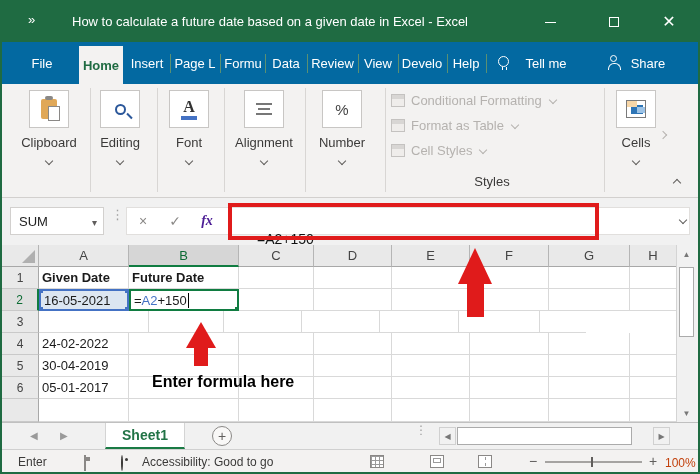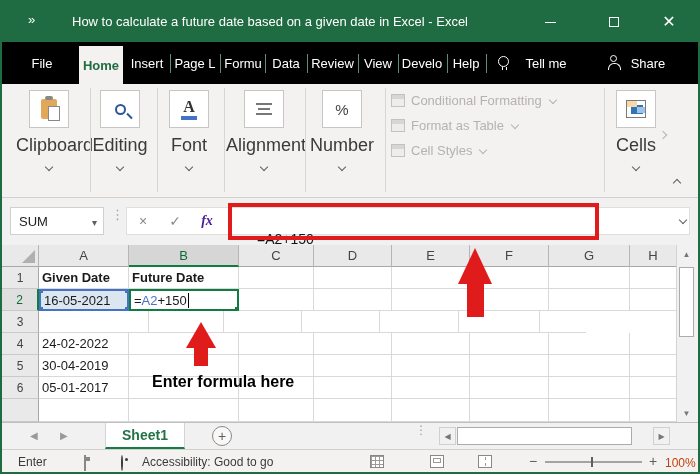--- a/index.html
+++ b/index.html
@@ -12,34 +12,34 @@
   
   .titlebar { position:absolute; left:0; top:0; width:696px; height:40px; background:#1f6b42; color:#fff; }
   .qat { position:absolute; left:26px; top:10px; font-size:13px; color:#fff; letter-spacing:-1px; }
   .title { position:absolute; left:70px; top:12px; font-size:13px; white-space:nowrap; }
   .win-btn { position:absolute; top:8px; width:34px; height:24px; display:flex; align-items:center; justify-content:center; color:#fff; }
   .min-glyph { width:11px; height:0; border-top:1.6px solid #fff; }
   .max-glyph { width:10px; height:10px; border:1.4px solid #fff; }
   .close-glyph { font-size:16px; line-height:1; }
 
   
-  .tabrow { position:absolute; left:0; top:40px; width:696px; height:42px; background:#000000; color:#fff; font-size:13px;text-align:right; }
+  .tabrow { position:absolute; left:0; top:40px; width:696px; height:42px; background:#0369a1; color:#fff; font-size:13px;text-align:right; }
   .rtab { position:absolute; top:0; height:42px; display:flex; align-items:center; justify-content:center; white-space:nowrap; overflow:hidden; }
   .rtab.active { background:#f3f2f1; color:#1f6b42; font-weight:bold; top:4px; height:38px; }
   .tabsep { position:absolute; top:12px; width:1px; height:19px; background:#5a9073; }
   .bulb { width:11px; height:11px; border:1.5px solid #fff; border-radius:50%; position:relative; }
   .bulb:after { content:""; position:absolute; left:2.5px; top:10px; width:3px; height:3px; border-left:1.5px solid #fff; border-right:1.5px solid #fff; }
   .person { width:7px; height:7px; border:1.5px solid #fff; border-radius:50%; position:relative; }
   .person:after { content:""; position:absolute; left:-3px; top:7px; width:11px; height:6px; border:1.5px solid #fff; border-bottom:none; border-radius:6px 6px 0 0; }
 
   
   .ribbon { position:absolute; left:0; top:82px; width:696px; height:114px; background:#f3f2f1; border-bottom:1px solid #d2d0ce; }
   .rgroup { position:absolute; top:6px; text-align:center; }
   .rg-btn { width:40px; height:38px; background:#fff; border:1px solid #c8c6c4; margin:0 auto; display:flex; align-items:center; justify-content:center; }
-  .rg-label { margin-top:7px; font-size:18px; color:#3b3a39; }
+  .rg-label { margin-top:7px; font-size:13px; color:#3b3a39; }
   .chv { display:inline-block; width:6px; height:6px; border-right:1.4px solid #605e5c; border-bottom:1.4px solid #605e5c; transform:rotate(45deg); }
   .chv.up { transform:rotate(-135deg); }
   .chv.right { transform:rotate(-45deg); }
   .chv.gray { border-color:#b5b2af; }
   .rg-chv { margin-top:4px; }
   .gsep { position:absolute; top:4px; width:1px; height:104px; background:#d8d6d4; }
   
   .ic-clip { width:16px; height:20px; background:#e0a858; border-radius:2px; position:relative; }
   .ic-clip:before { content:""; position:absolute; left:4px; top:-3px; width:8px; height:4px; background:#8a8886; border-radius:2px; }
   .ic-clip:after { content:""; position:absolute; right:-3px; bottom:-2px; width:10px; height:13px; background:#fff; border:1px solid #8a8886; }
@@ -236,20 +236,21 @@
     <div class="styles-item" style="top:8px">
       <span class="mini-ic"></span>
       <span>Conditional Formatting</span>
       <span class="chv gray" style="margin-left:8px"></span>
     </div>
     <div class="styles-item" style="top:58px">
       <span class="mini-ic"></span>
       <span>Cell Styles</span>
       <span class="chv gray" style="margin-left:8px"></span>
     </div>
+    <div class="styles-cap">Styles</div>
     <div class="gsep" style="left:602px"></div>
 
     <div class="rgroup" style="left:610px;width:48px">
       <div class="rg-btn">
           <div class="ic-cells"></div>
         </div>
       <div class="rg-label">Cells</div>
       <span class="chv rg-chv"></span>
     </div>
     <span class="chv right gray abs" style="left:658px;top:48px"></span>

